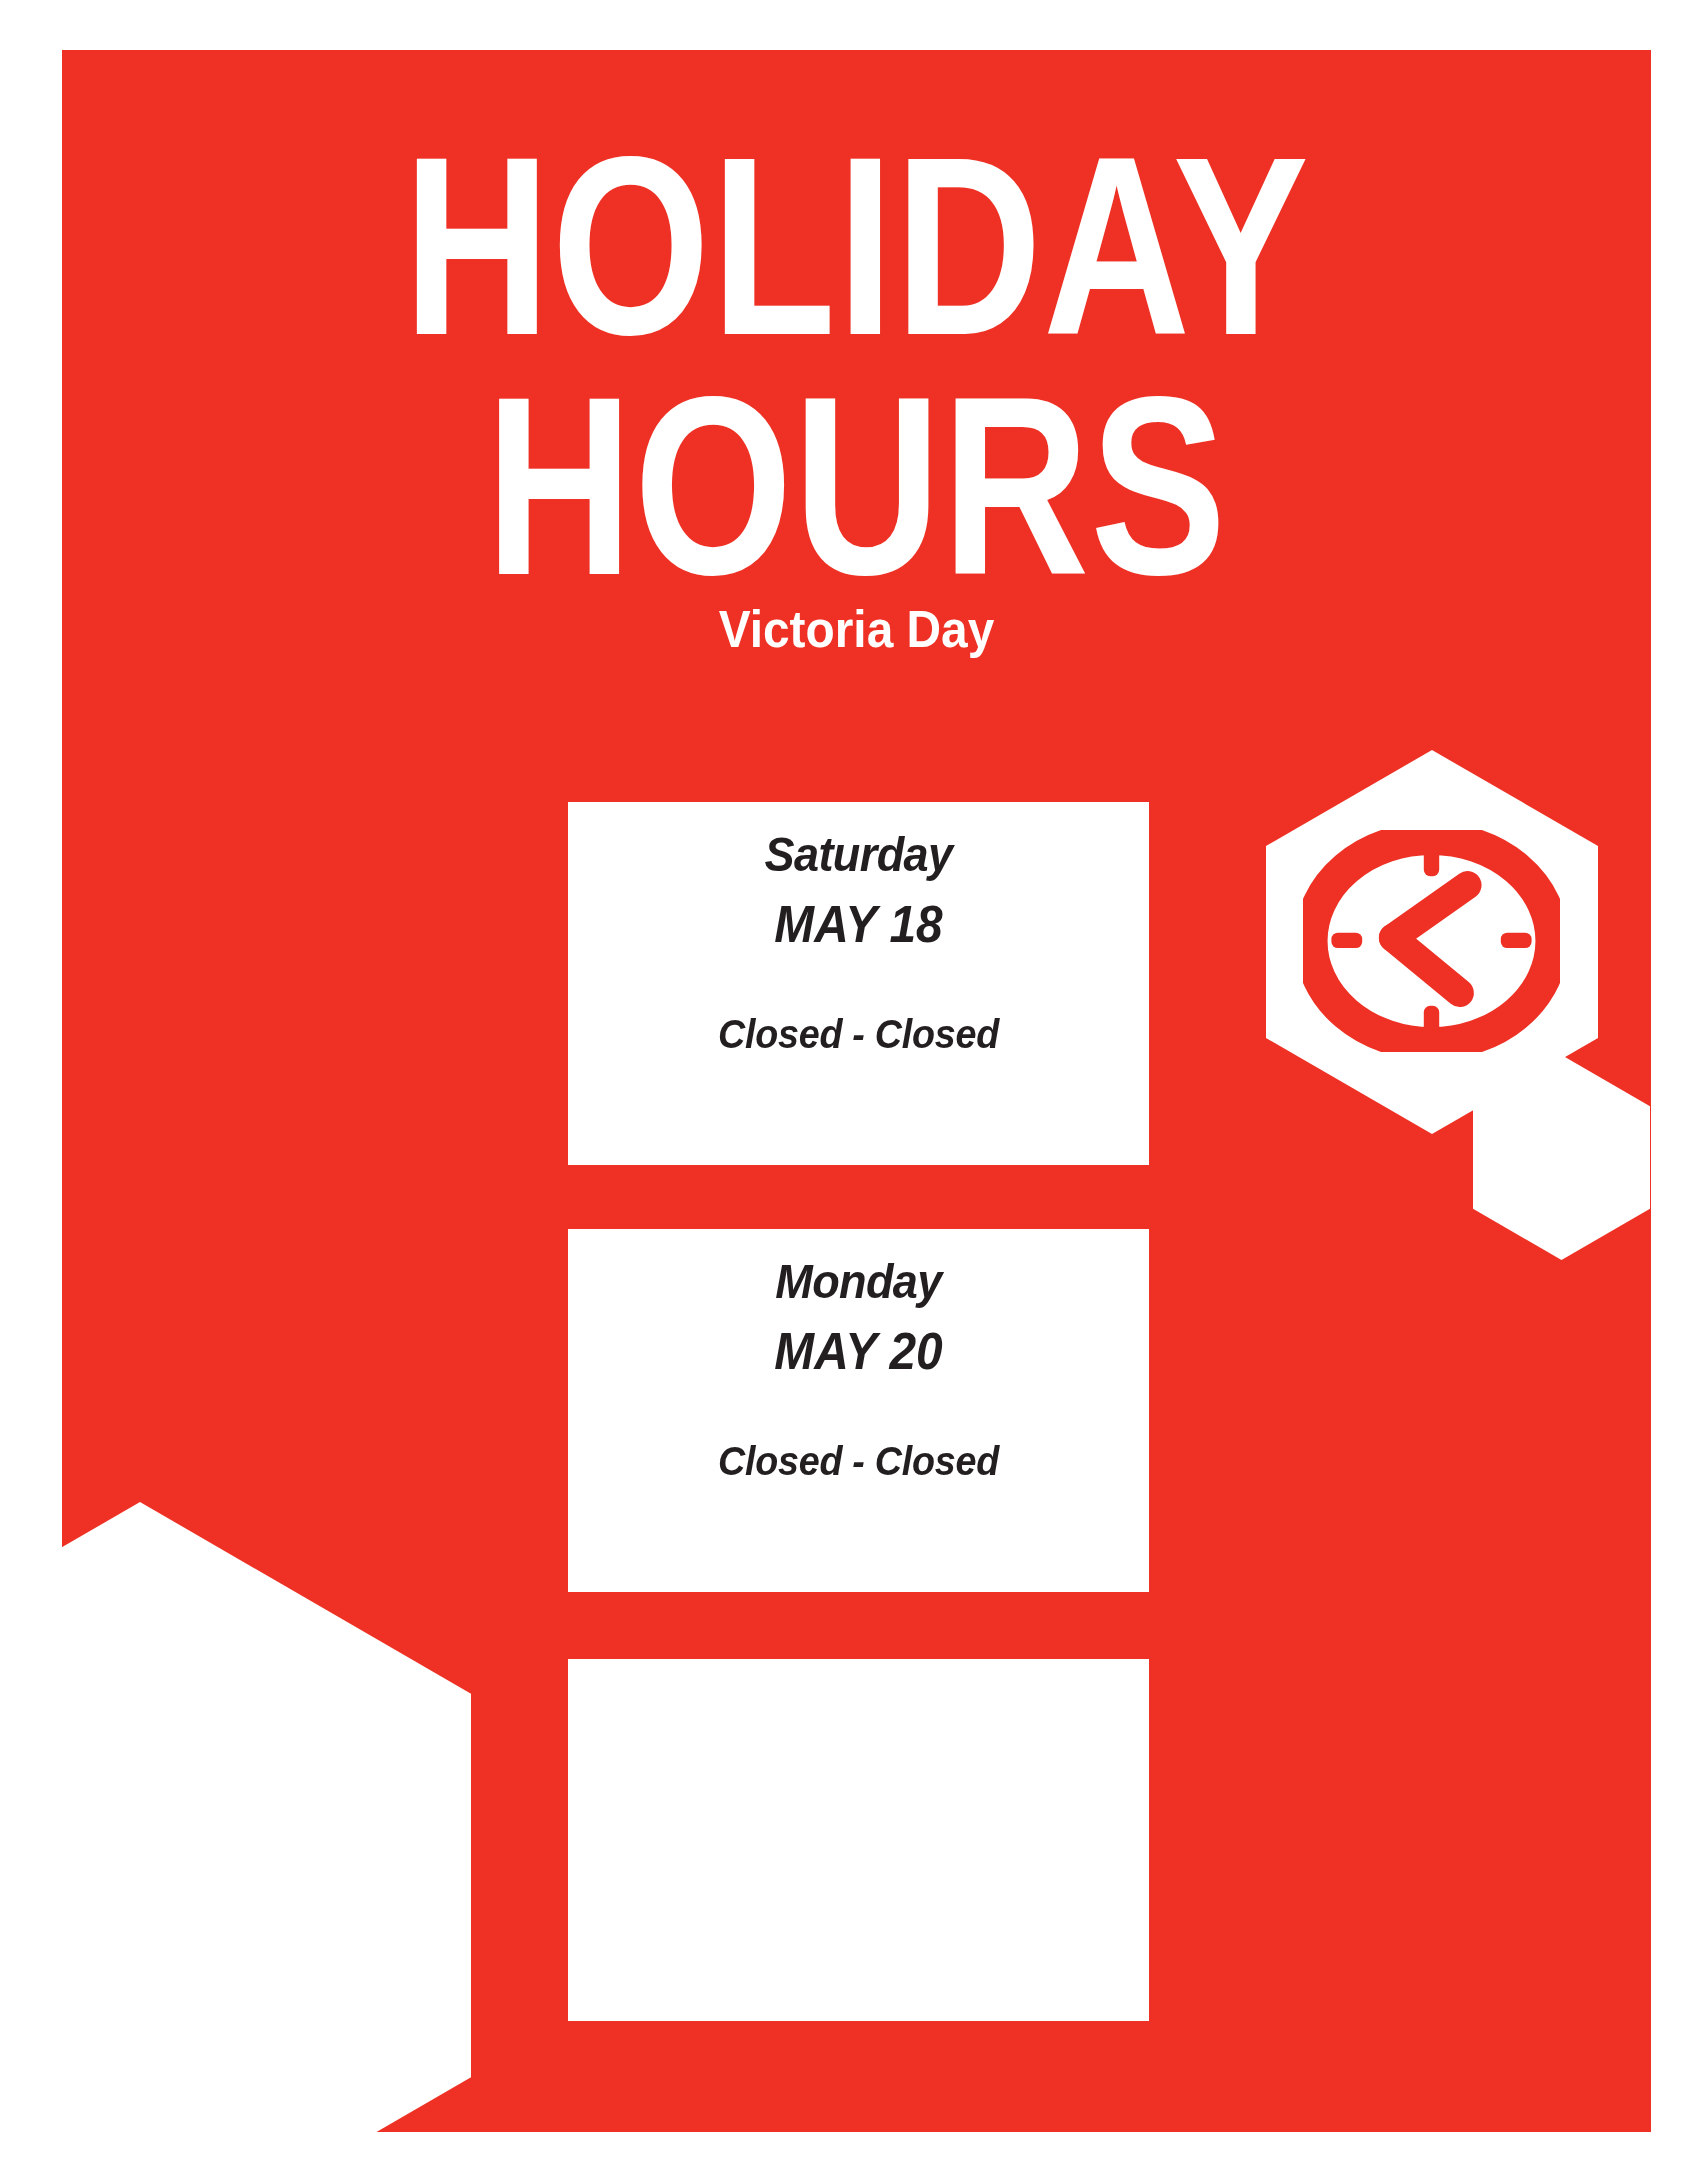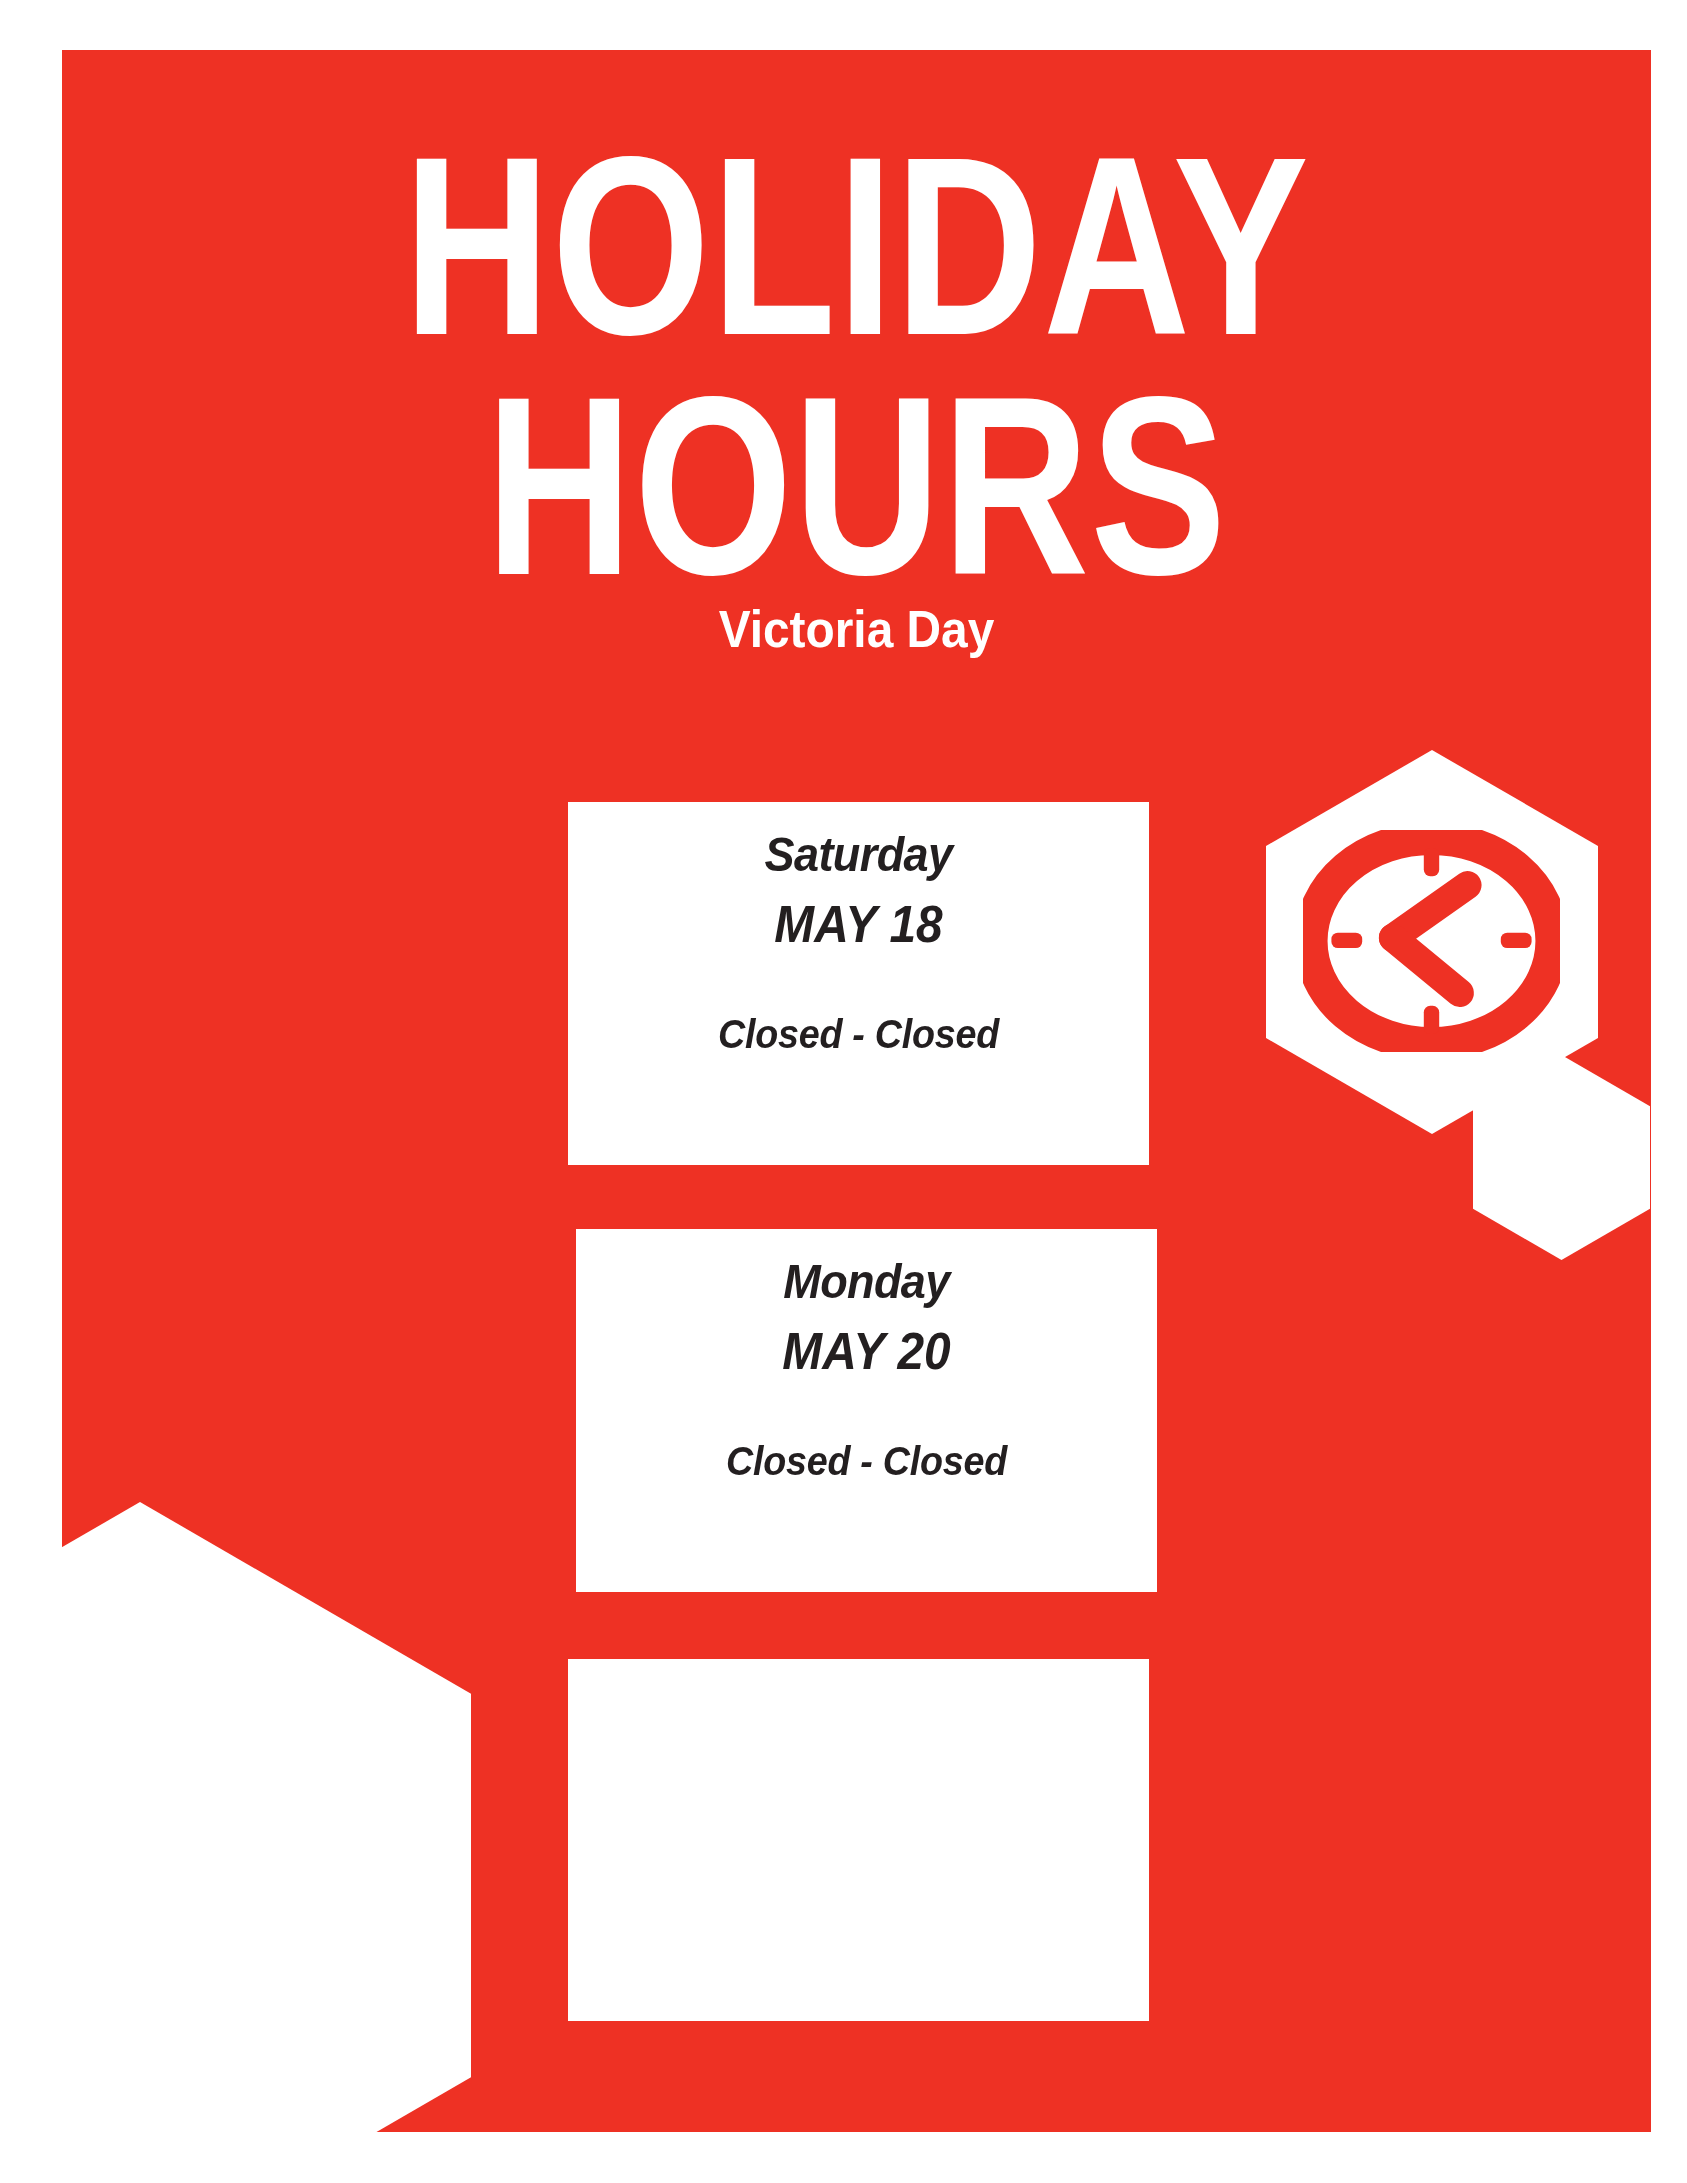--- a/index.html
+++ b/index.html
@@ -115,21 +115,21 @@
     left: 554px;
     width: 581px;
     background: #ffffff;
     box-sizing: border-box;
     padding: 28px 20px 20px 20px;
     text-align: center;
     color: #231f20;
     font-style: italic;
   }
   #card-1 { top: 802px; height: 363px; }
-  #card-2 { top: 1229px; height: 363px; margin-left: 8px; }
+  #card-2 { top: 1229px; height: 363px; }
   #card-3 { top: 1659px; height: 362px; }
 
   .card-day {
     font-size: 49px;
     font-weight: 700;
     line-height: 1.0;
     letter-spacing: -0.7px;
     transform: scaleX(0.92);
     transform-origin: center top;
   }

